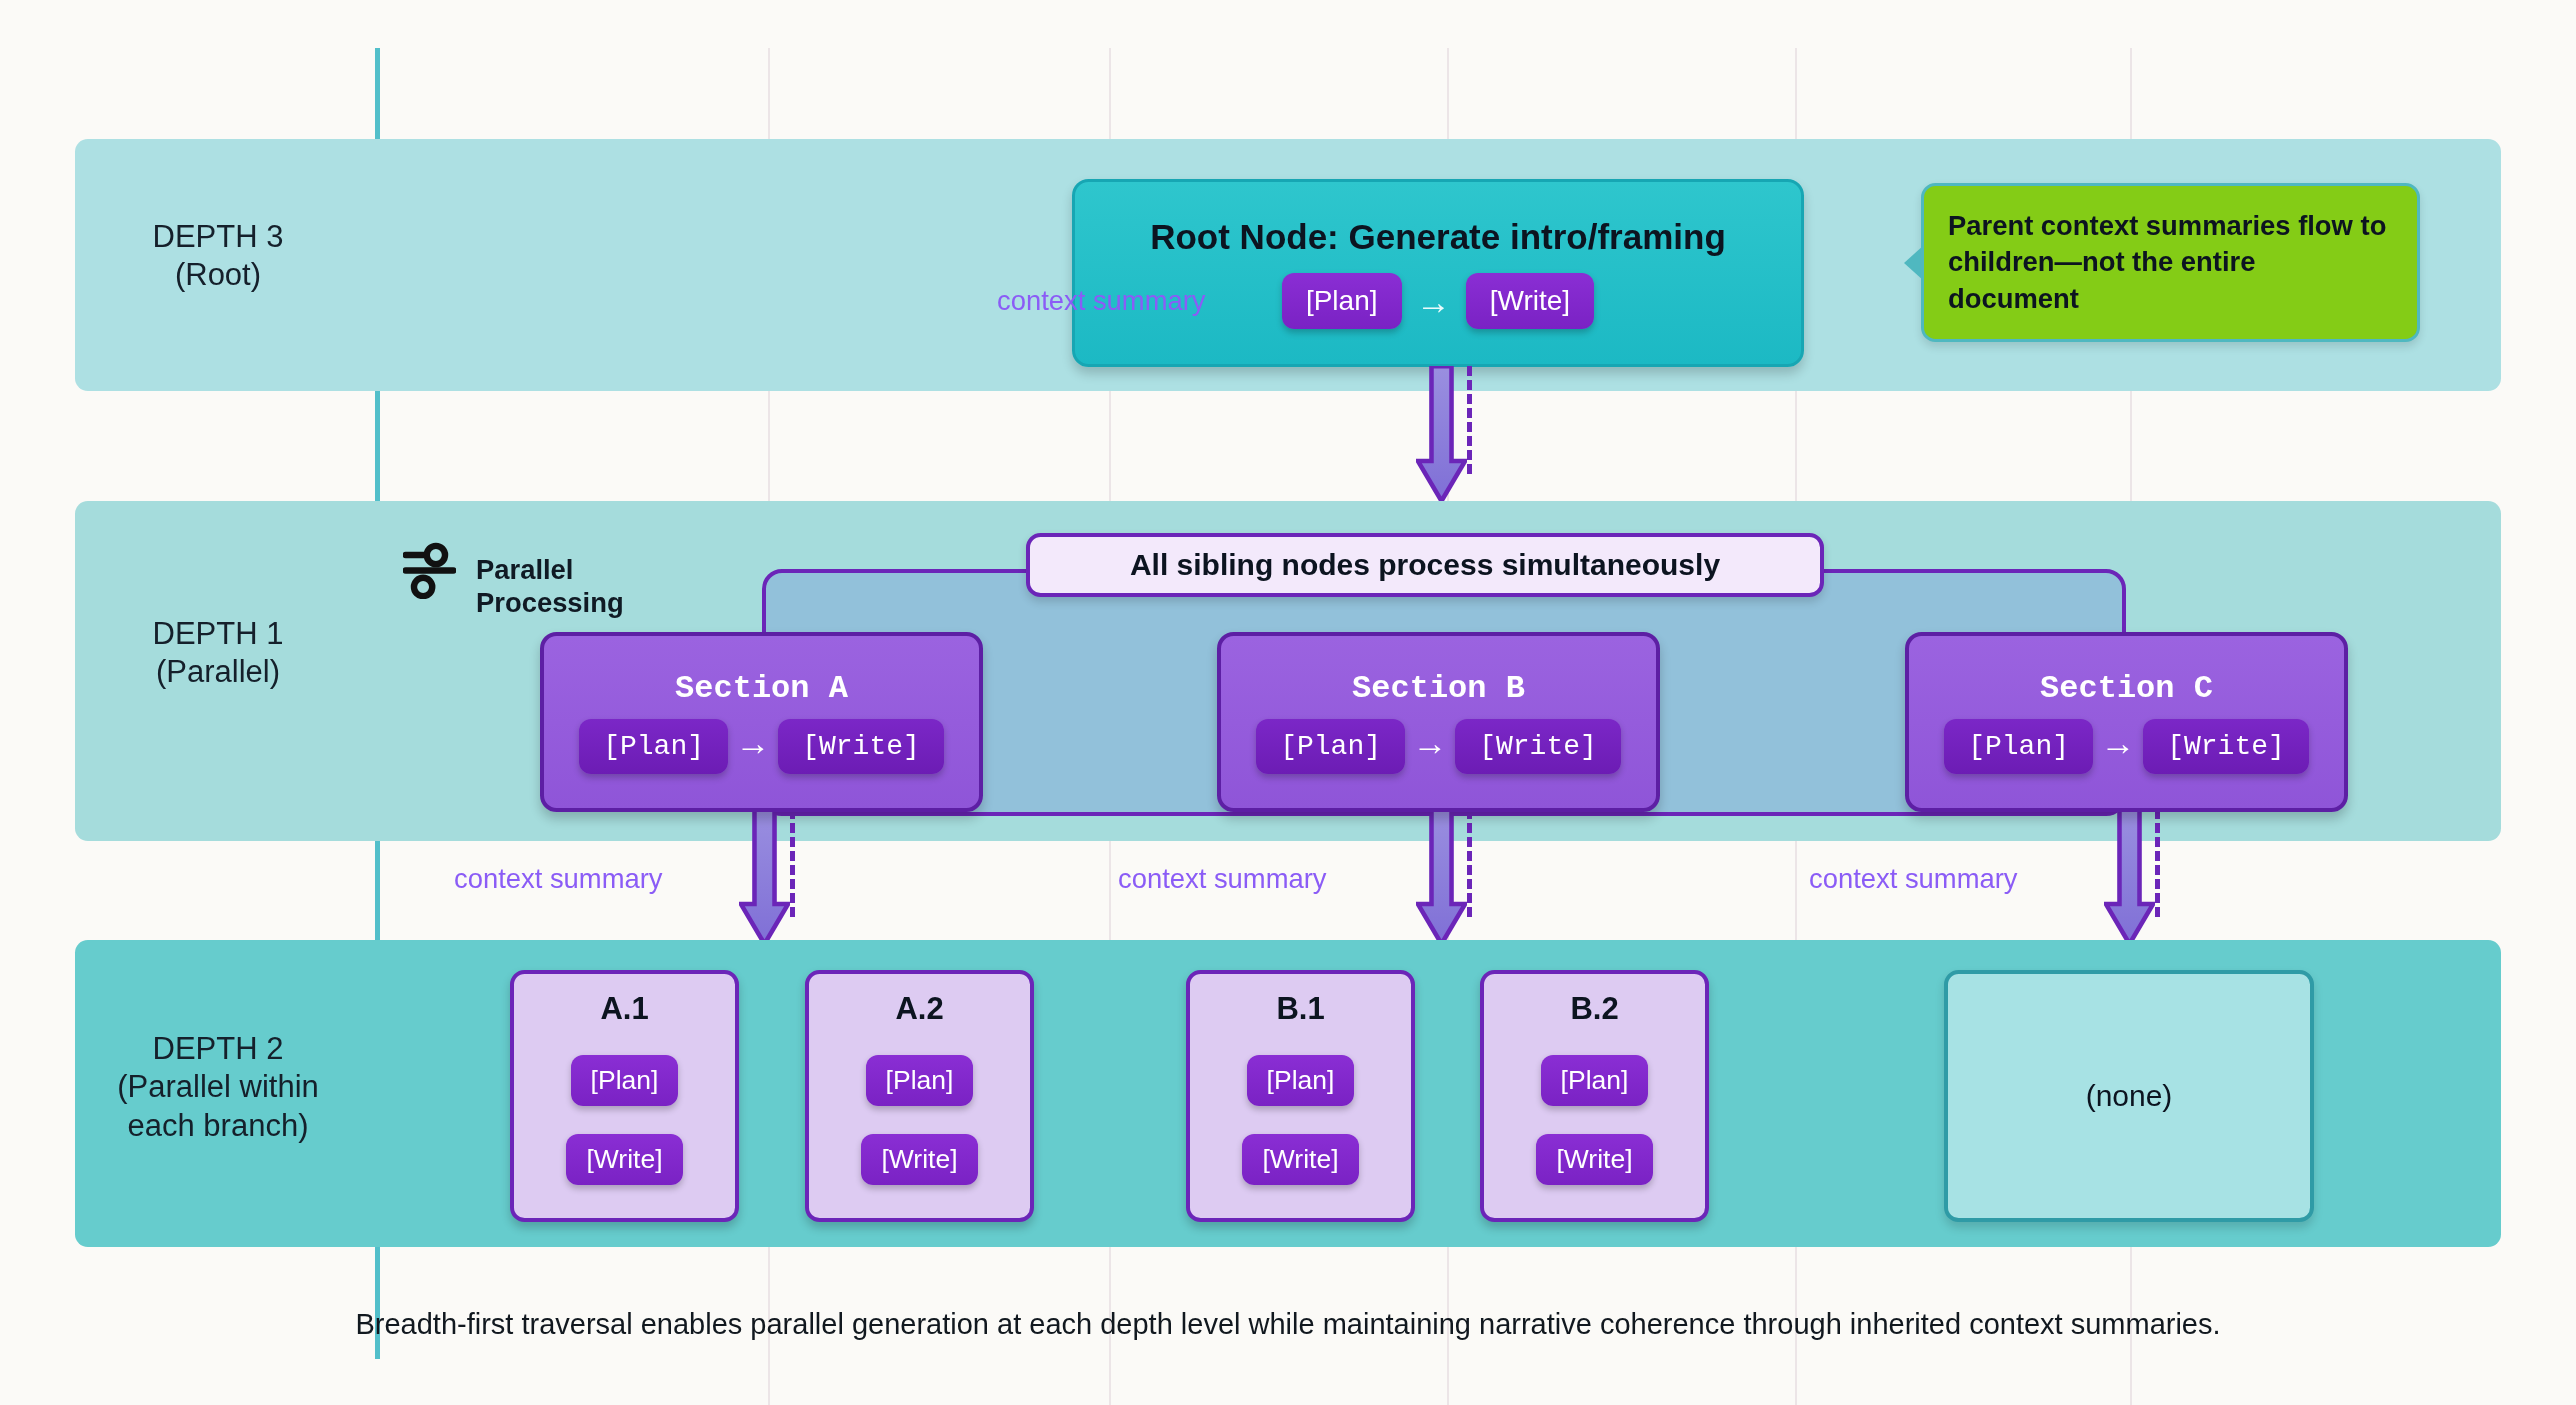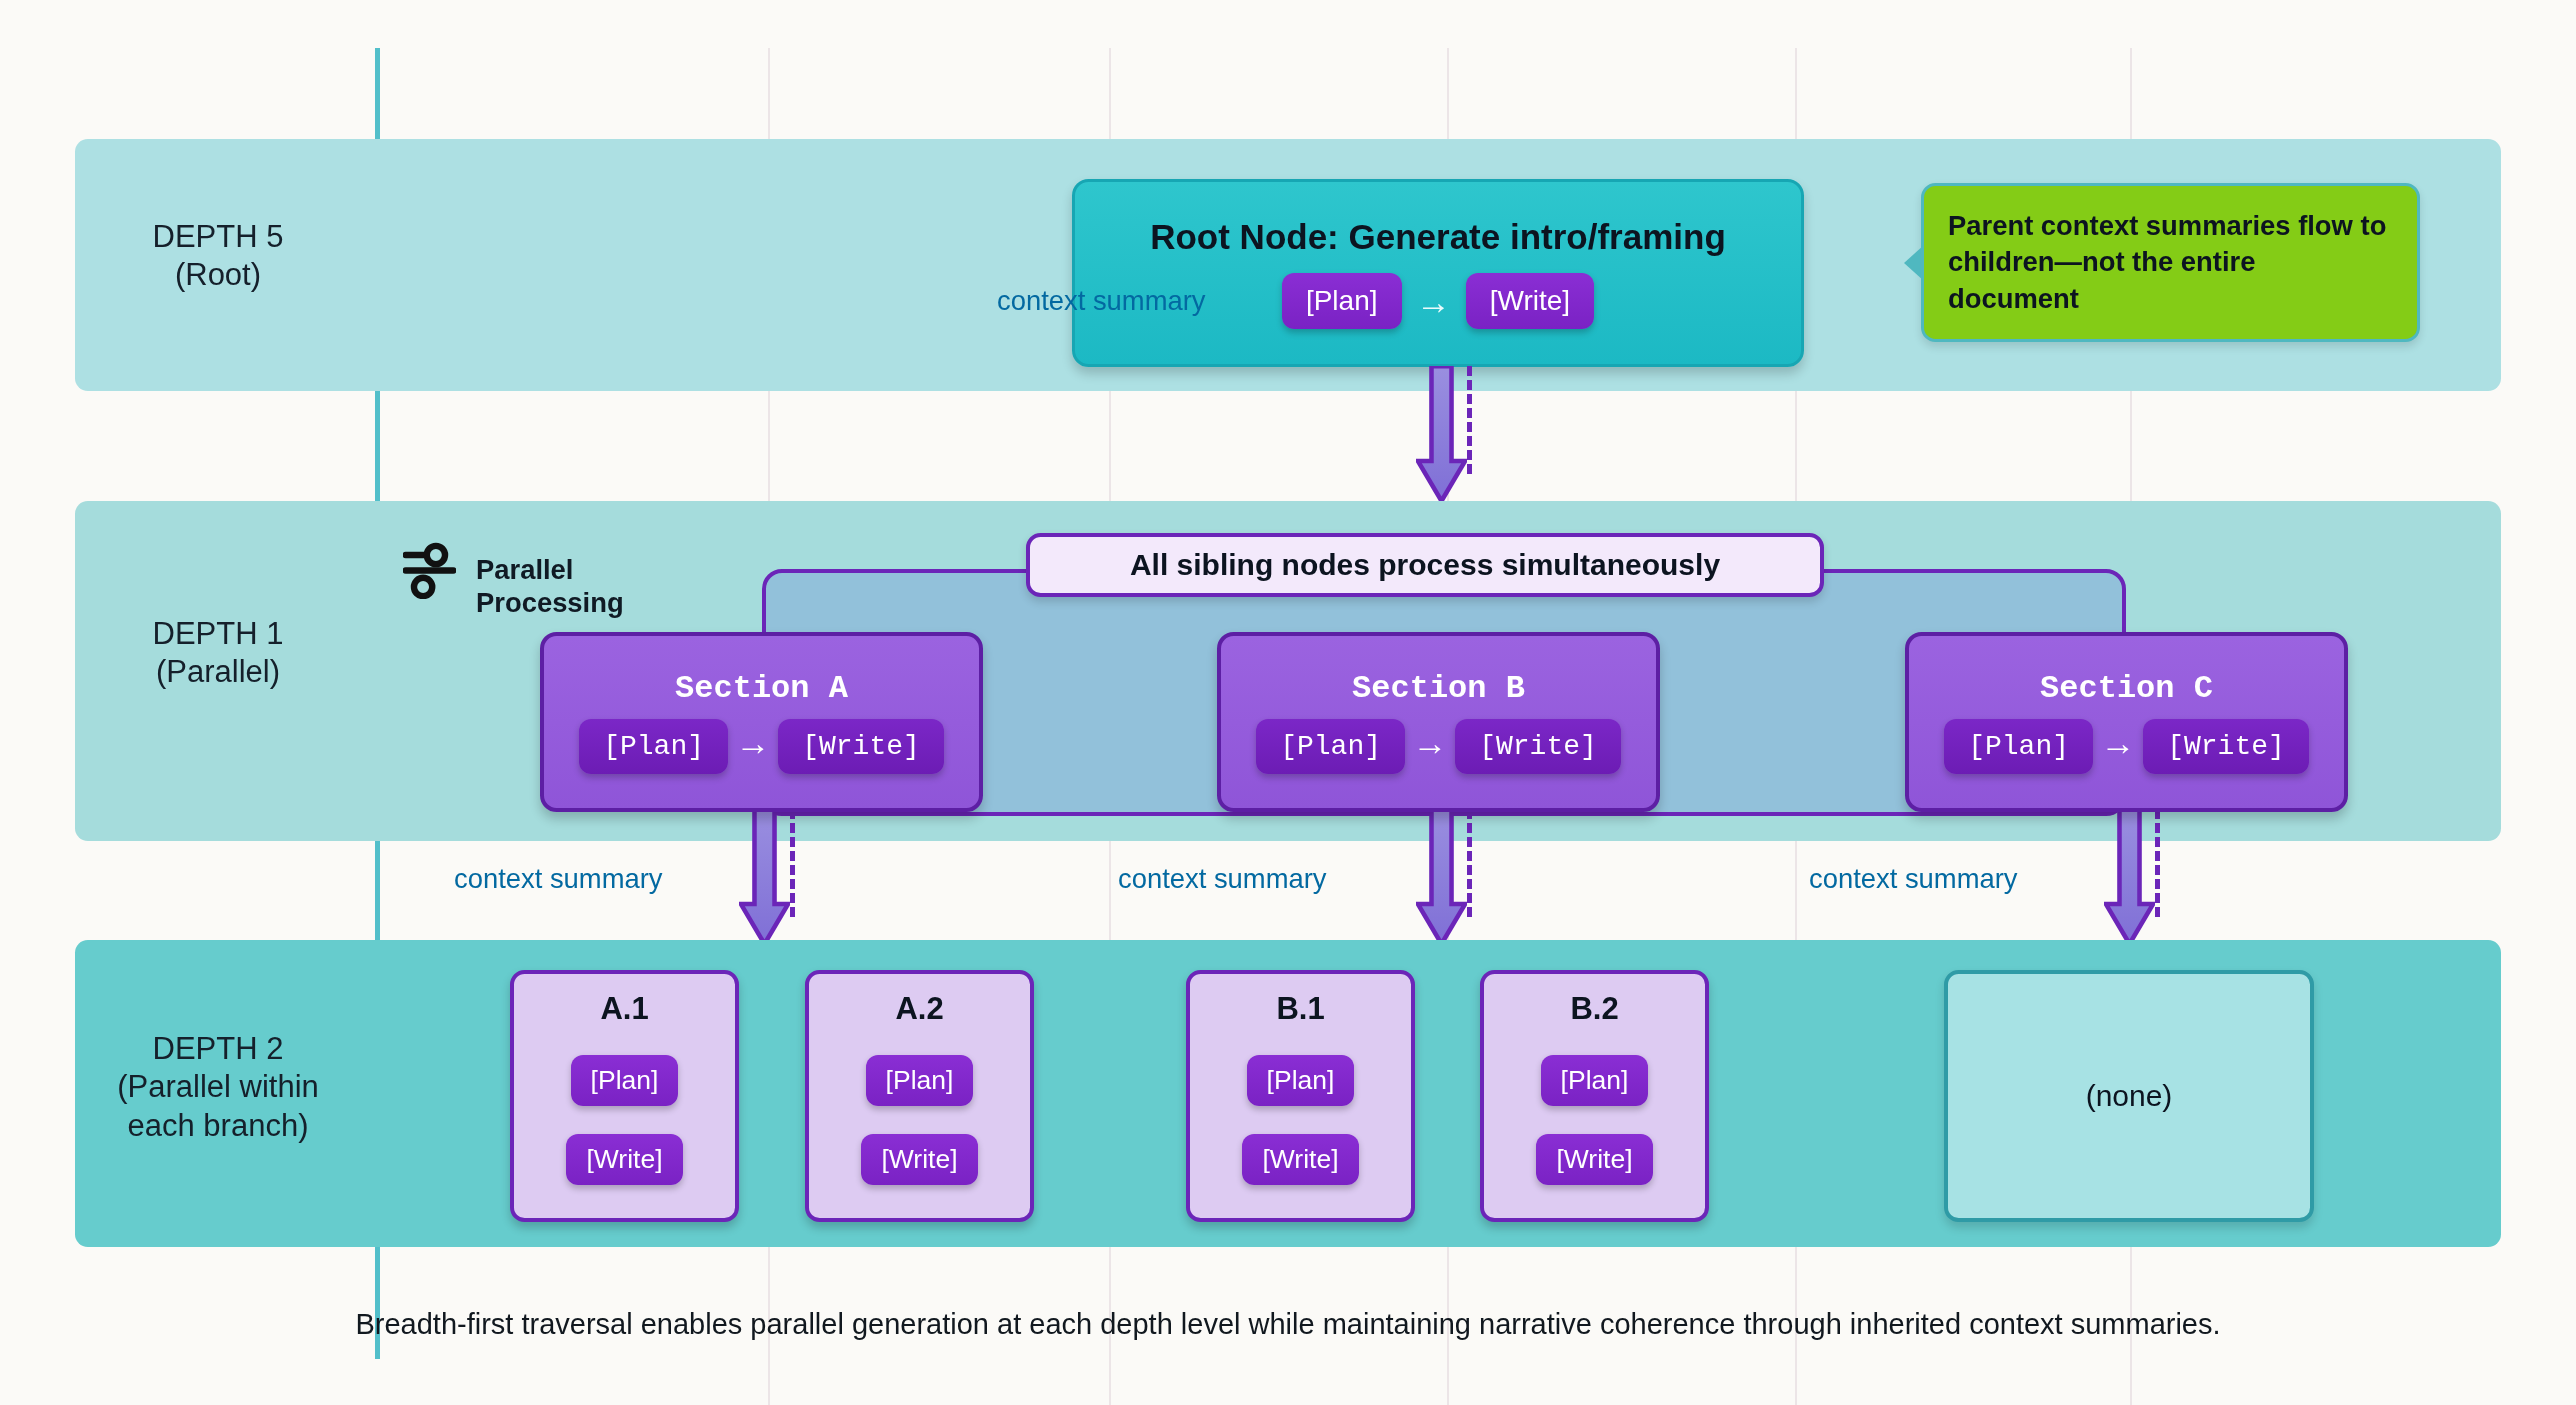--- a/index.html
+++ b/index.html
@@ -168,21 +168,21 @@
     border-radius: 14.6px;
     display: flex; align-items: center; justify-content: center;
     font-size: 30px; color: #0c1420;
     box-shadow: 0 5.5px 9.1px rgba(0,0,0,.15);
   }
 
   
   .ctx-label {
     position: absolute;
     font-size: 27.4px;
-    color: #0369a1;
+    color: #8b5cf6;
     white-space: nowrap;
   }
   .big-arrow { position: absolute; width: 51px; }
   .dashed-line {
     position: absolute;
     width: 0;
     border-left: 5.5px dashed #6b25b8;
   }
 
   .caption {
@@ -201,21 +201,21 @@
 
   <div class="gridline accent" style="left:375px"></div>
   <div class="gridline" style="left:768px"></div>
   <div class="gridline" style="left:1109px"></div>
   <div class="gridline" style="left:1447px"></div>
   <div class="gridline" style="left:1795px"></div>
   <div class="gridline" style="left:2130px"></div>
 
   <div class="band band-0"></div>
   <div class="band-label" style="top:218px">
-    <div>DEPTH 5</div>
+    <div>DEPTH 3</div>
     <div>(Root)</div>
   </div>
 
   <div class="root-node">
     <div class="root-title">Root Node: Generate intro/framing</div>
     <div class="pw-row">
       <span class="chip">[Plan]</span>
       <span class="arrow-h teal">→</span>
       <span class="chip">[Write]</span>
     </div>

